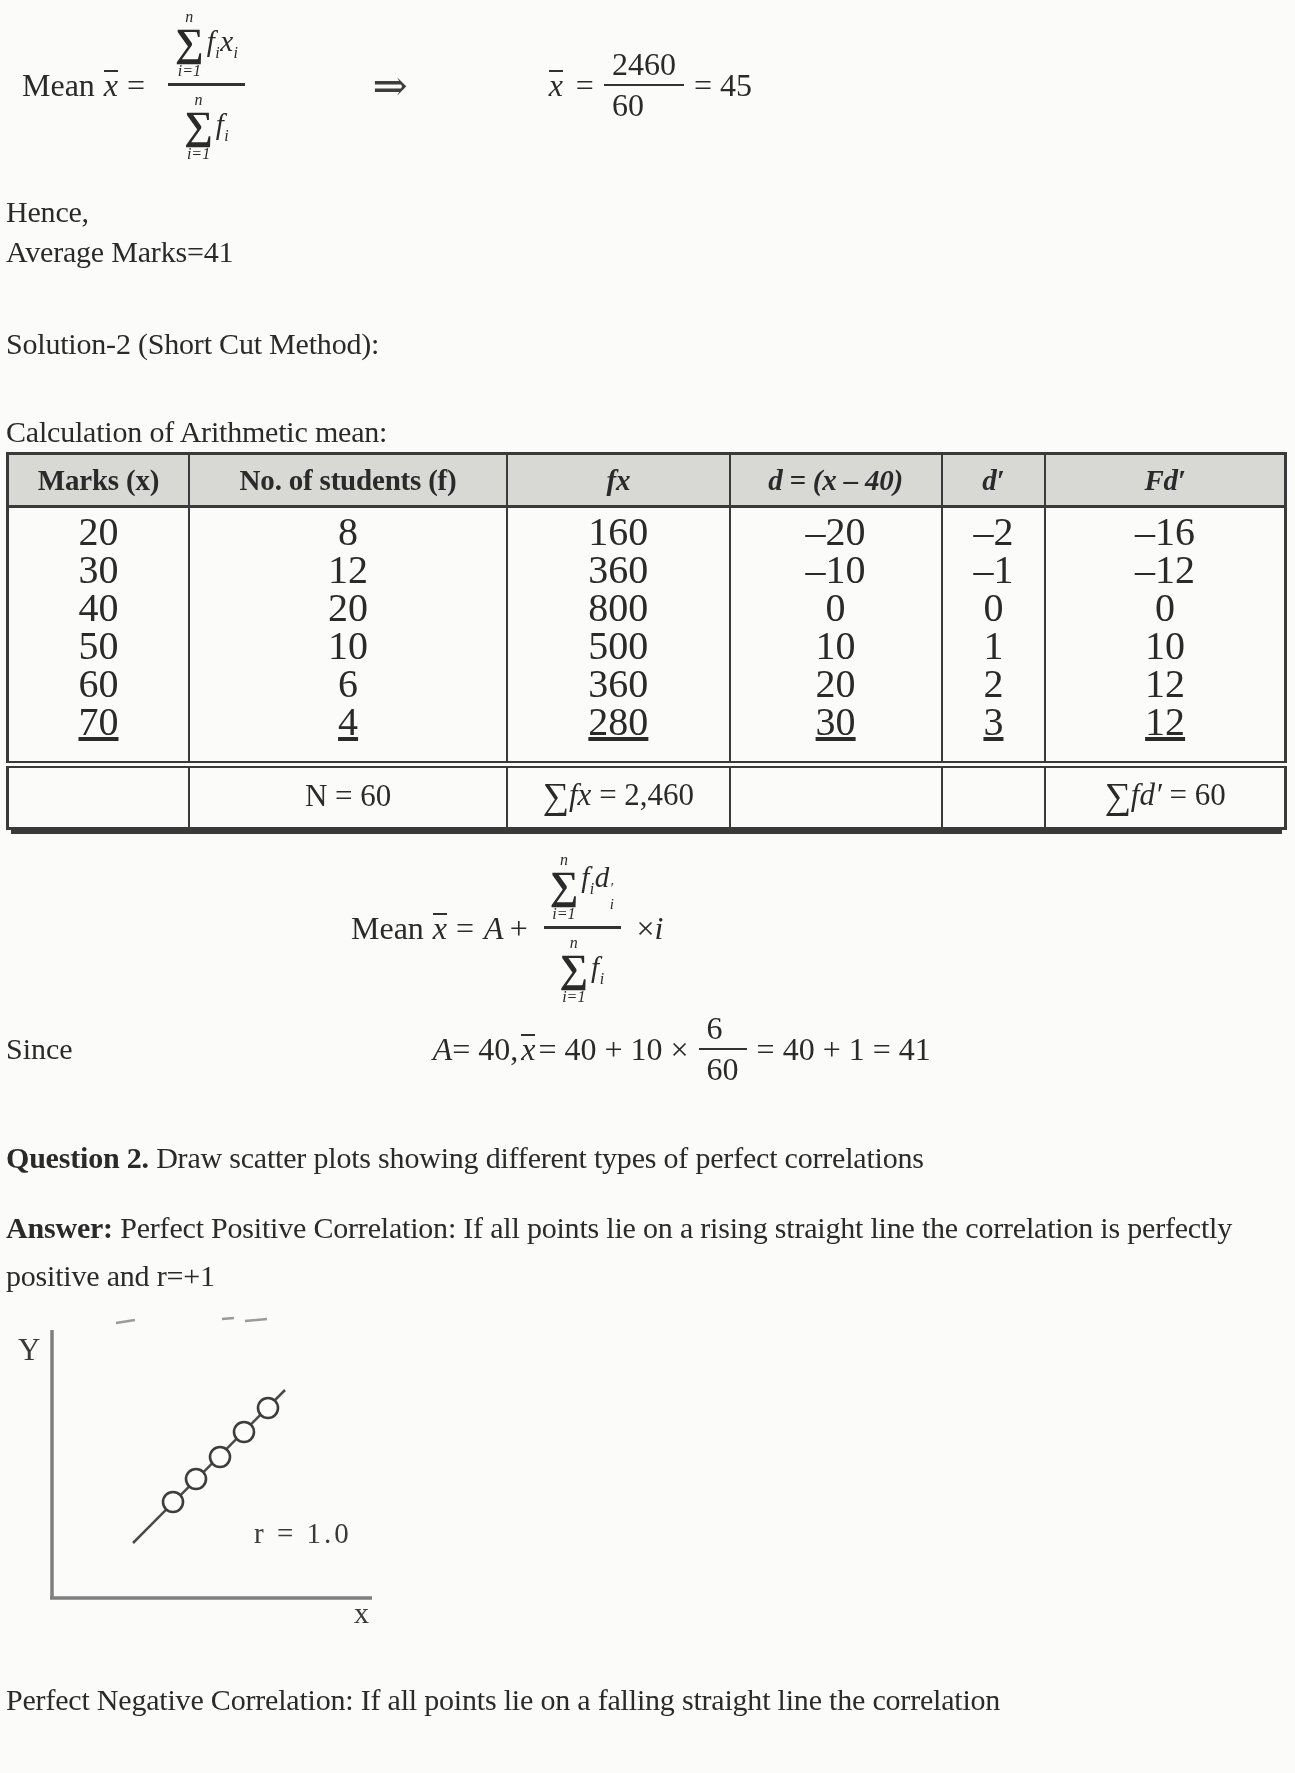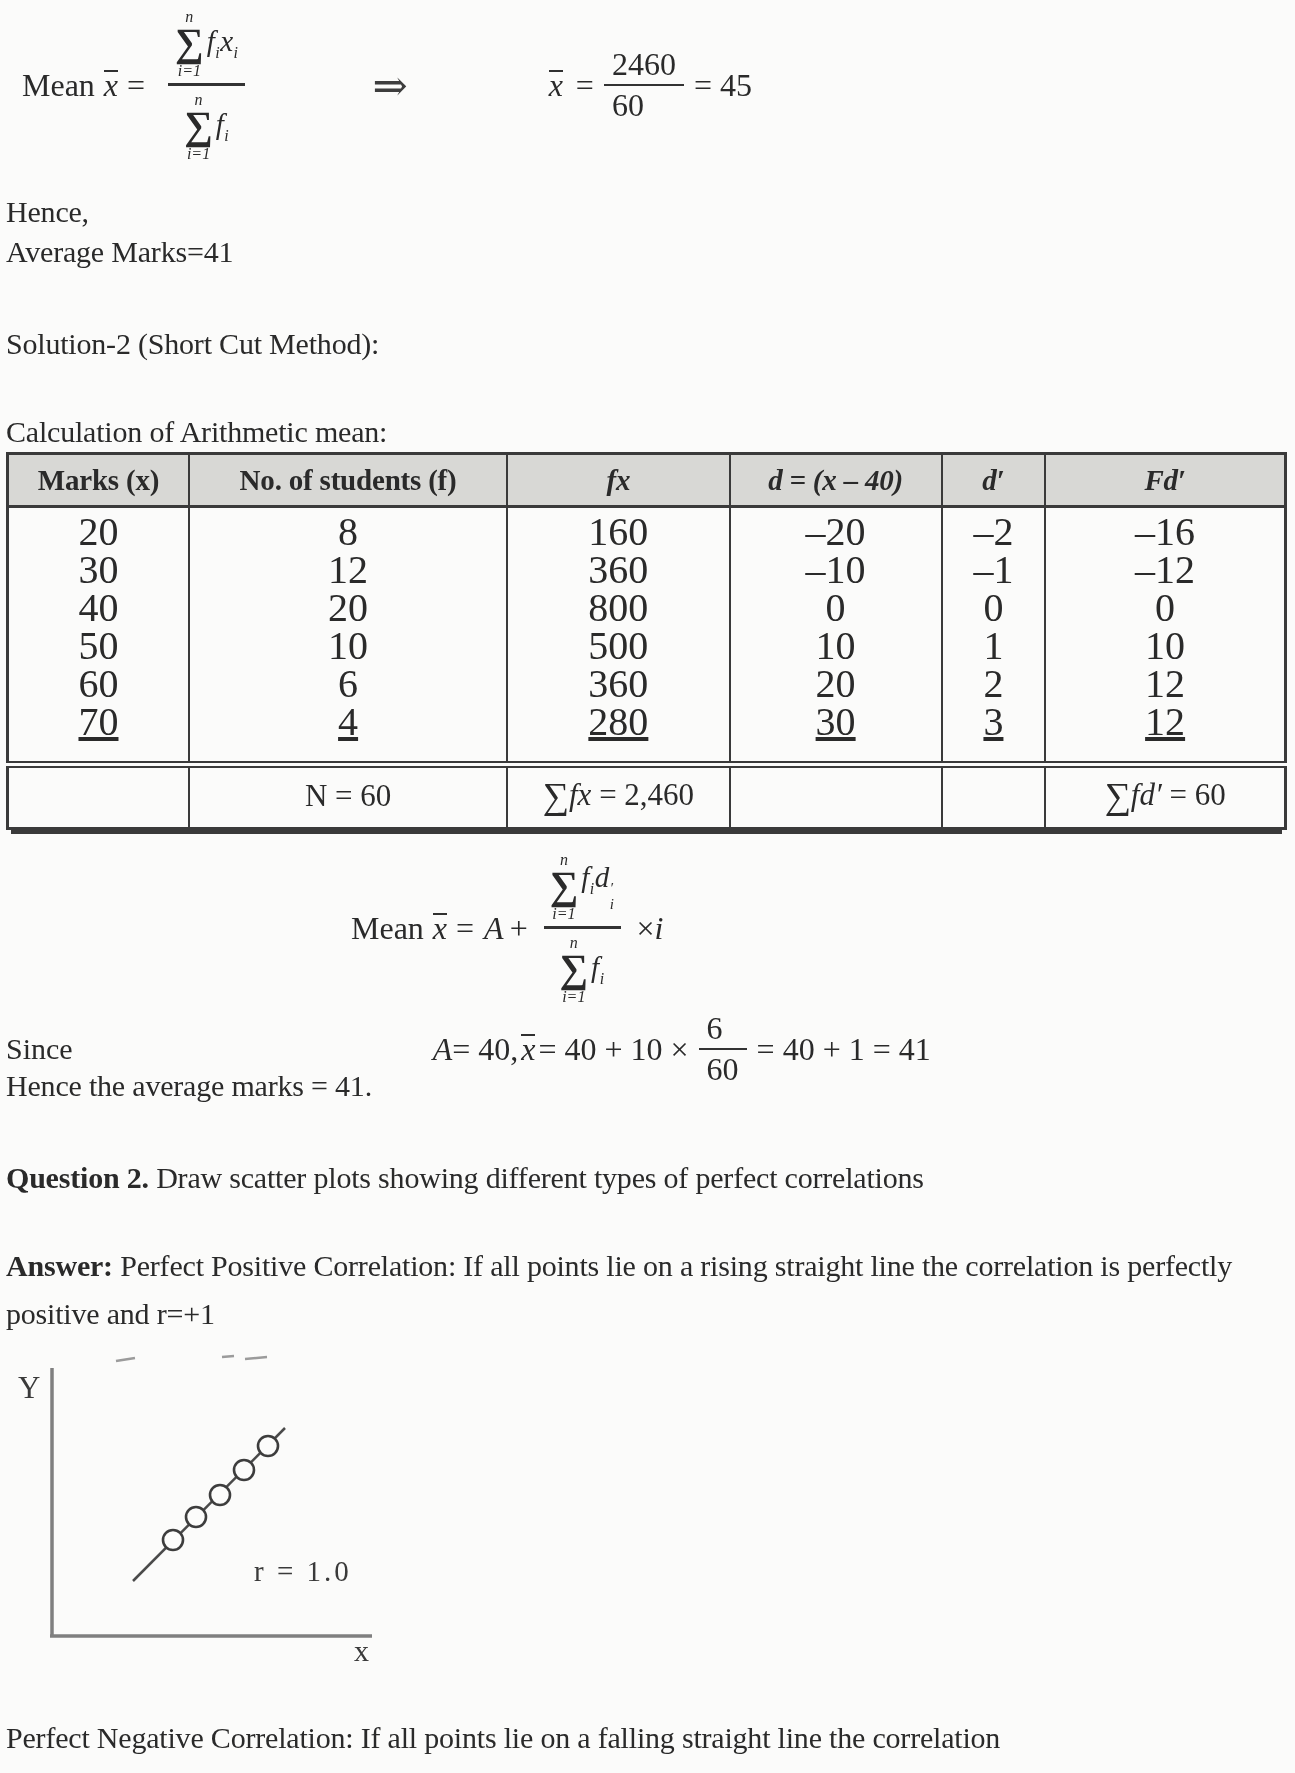--- a/index.html
+++ b/index.html
@@ -74,21 +74,21 @@
   
   .f2row{margin-top:14px;height:168px;display:flex;align-items:center;}
   .f2-indent{margin-left:345px;}
   .since-row{display:flex;align-items:center;margin-top:0;}
   .since-label{font-size:30px;}
   .since-eq{margin-left:360px;display:inline-flex;align-items:center;}
   .p-hence2{margin-top:-20px;}
 
   
   .p-q2{margin-top:52px;}
-  .p-ans{margin-top:44px;line-height:48px;max-width:1240px;}
+  .p-ans{margin-top:26px;line-height:48px;max-width:1240px;}
 
   
   .figure{margin-top:16px;}
   .figure svg{display:block;}
   .axis{stroke:#7f7f7f;stroke-width:3.5;}
   .scatline{stroke:#4a4a4a;stroke-width:2.5;}
   .scatpts circle{fill:#fcfcfb;stroke:#3d3d3d;stroke-width:2.6;}
   .artifact{stroke:#9b9b9b;stroke-width:2.5;}
   .figtext{fill:#3a3a3a;font-family:"Liberation Serif","DejaVu Serif",serif;}
 
@@ -261,21 +261,20 @@
         <span> = 40, </span>
         <span class="xbar">x</span>
         <span> = 40 + 10 ×</span>
       <span class="simple-frac">
         <span class="num">6</span>
         <span class="den">60</span>
       </span>
       <span>= 40 + 1 = 41</span>
     </span>
   </div>
-  <div class="tline p-hence2">Hence the average marks = 41.</div>
 
   <div class="tline p-q2">
     <span class="bold">Question 2.</span>
     <span>Draw scatter plots showing different types of perfect correlations</span>
   </div>
   <div class="tline p-ans">
     <span class="bold">Answer:</span>
     <span>Perfect Positive Correlation: If all points lie on a rising straight line the correlation is perfectly positive and r=+1</span>
   </div>
 

